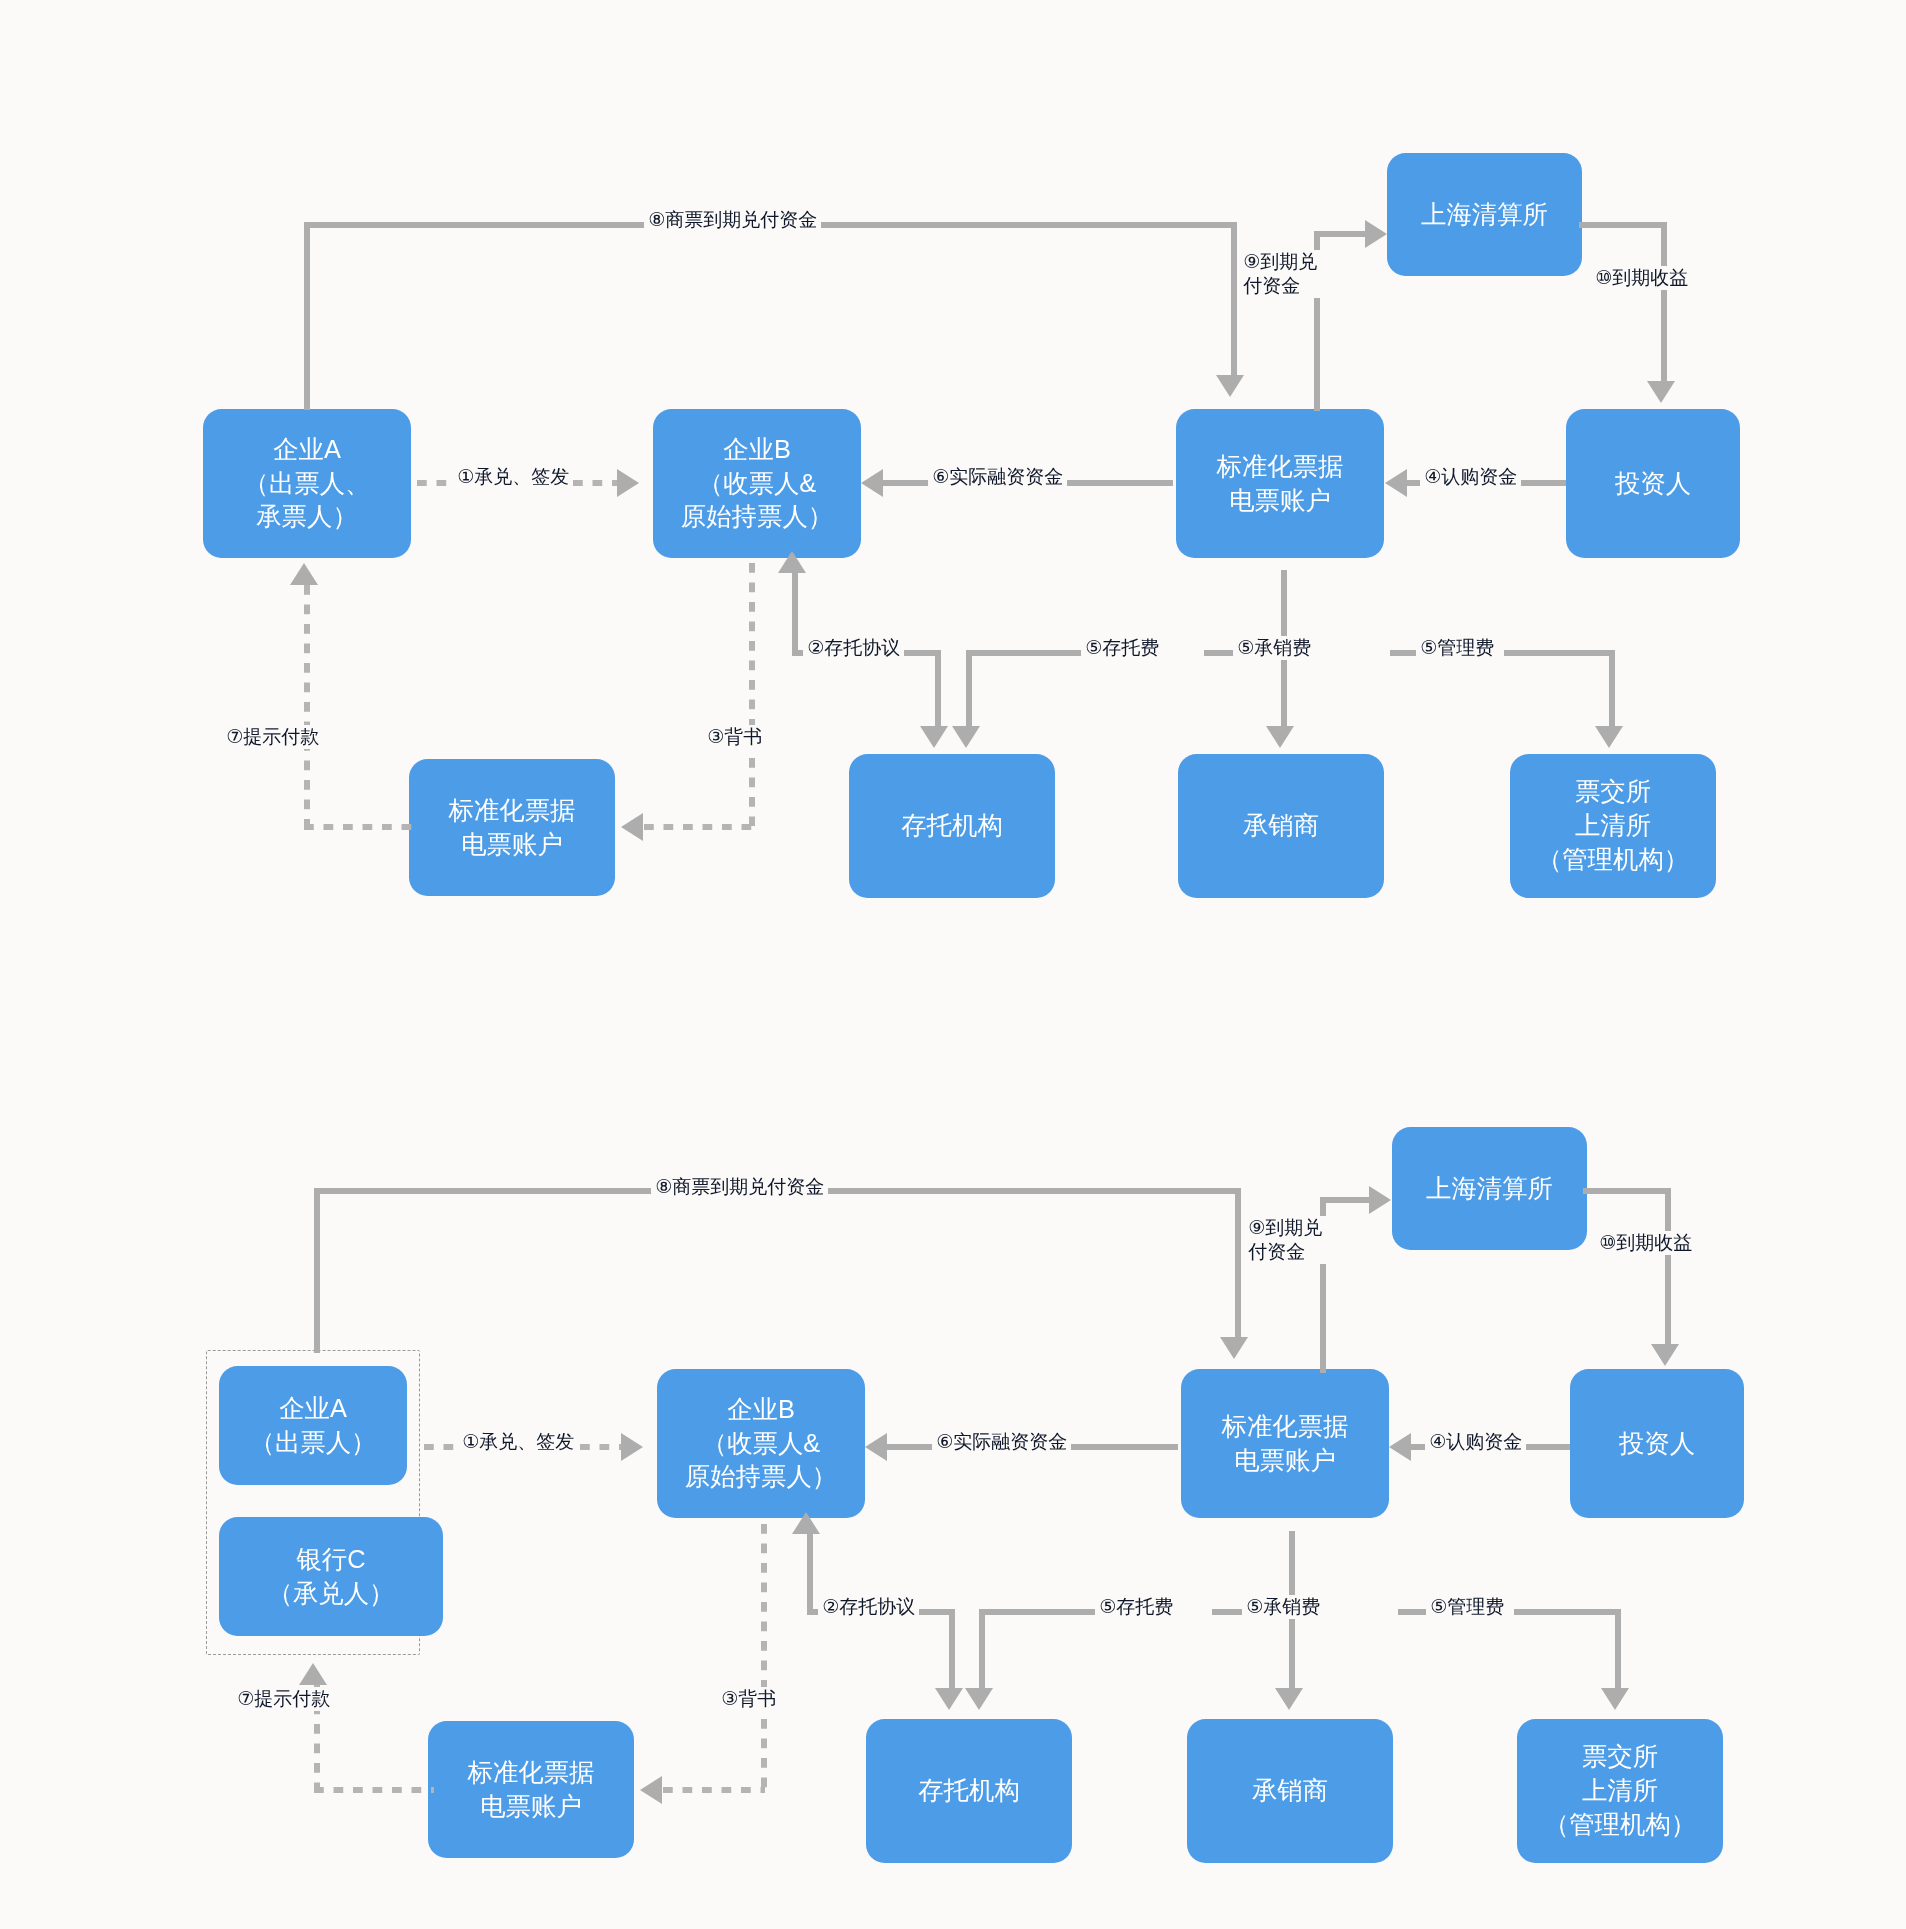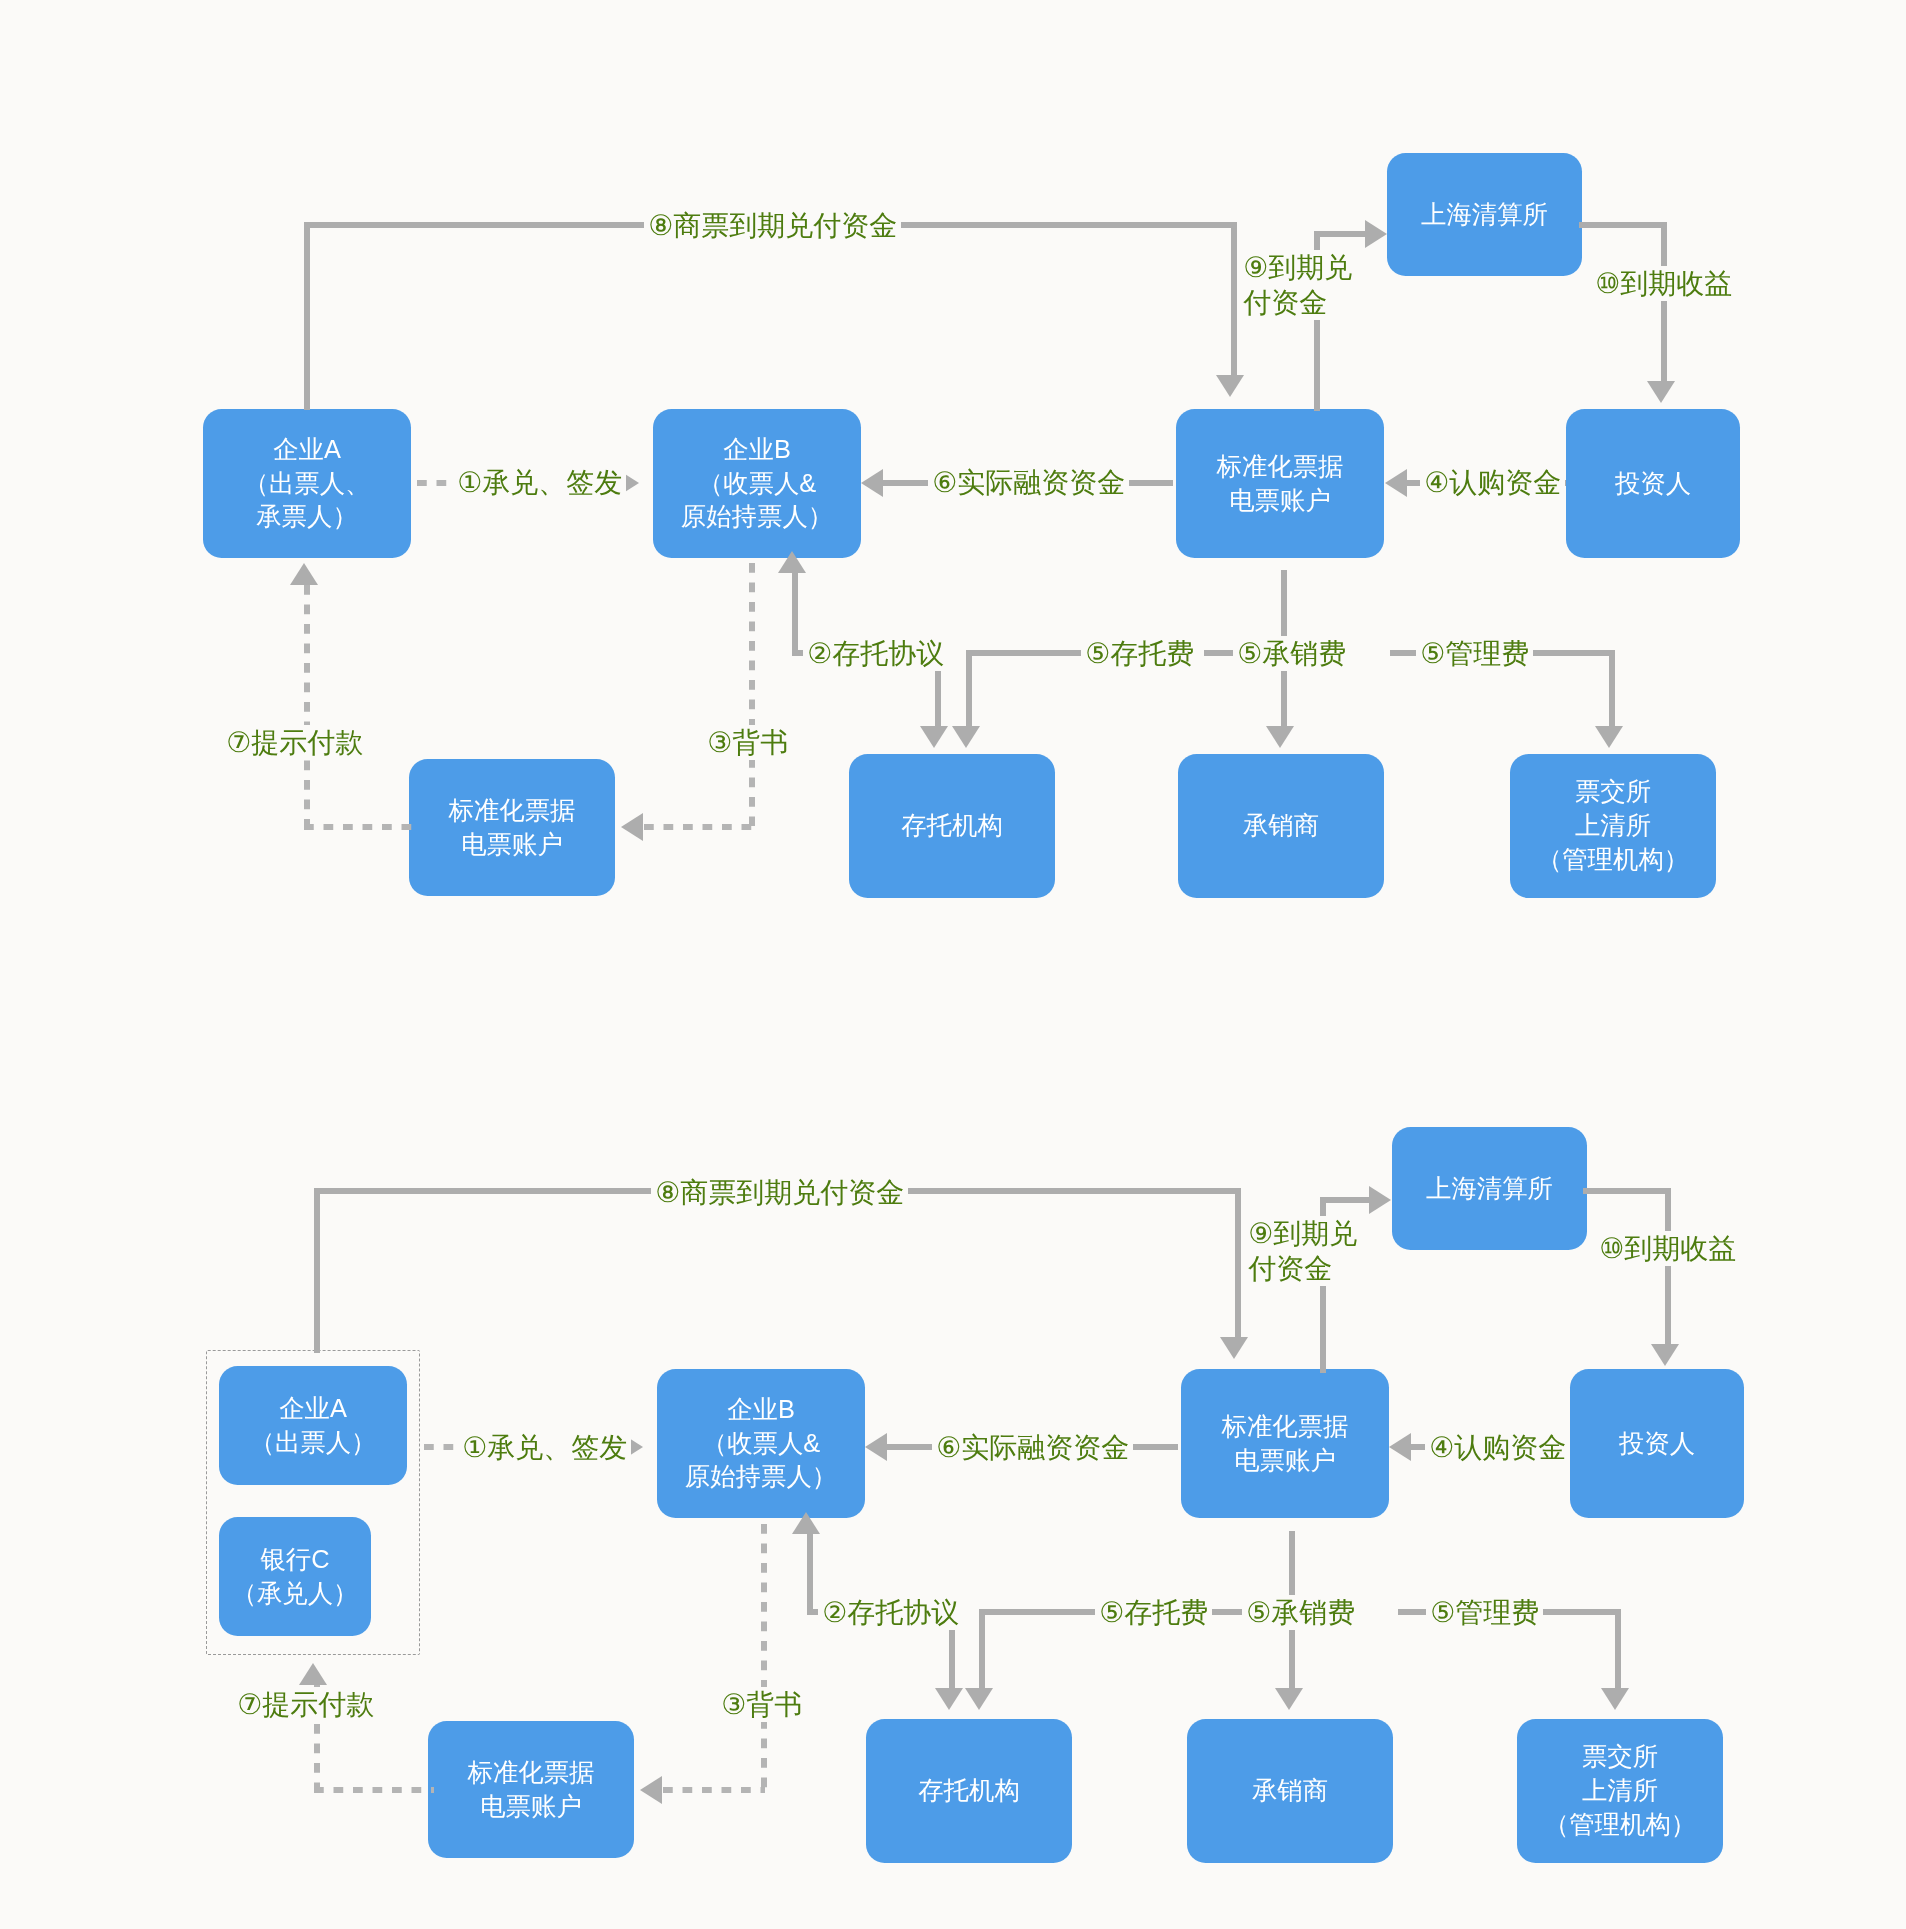--- a/index.html
+++ b/index.html
@@ -37,22 +37,22 @@
 
   .group-box {
     position: absolute;
     border: 1.7px dashed #9a9a9a;
     background: transparent;
     border-radius: 1.7px;
   }
 
   .lbl {
     position: absolute;
-    font-size: 28px;
-    color: #4d7c0f;
+    font-size: 19px;
+    color: #0f172a;
     white-space: nowrap;
     line-height: 1.25;
     background: #fbfaf8;
     padding: 0 4.2px;
   }
   .lbl.two { white-space: normal; text-align: left; }
 
   
   .hline, .vline {
     position: absolute;
@@ -198,21 +198,21 @@
   <div class="lbl" style="left:1416px; top:636px;">⑤管理费</div>
 
 
   <div class="group-box" style="left:206px; top:1350px; width:214px; height:305px;"></div>
 
   <div class="node" style="left:219px; top:1366px; width:188px; height:119px;">
     <span class="ln">企业A</span>
     <span class="ln">（出票人）</span>
   </div>
 
-  <div class="node" style="left:219px; top:1517px; width:152px; height:119px;">
+  <div class="node" style="left:219px; top:1517px; width:224px; height:119px;">
     <span class="ln">银行C</span>
     <span class="ln">（承兑人）</span>
   </div>
 
   <div class="node" style="left:657px; top:1369px; width:208px; height:149px;">
     <span class="ln">企业B</span>
     <span class="ln">（收票人&amp;</span>
     <span class="ln">原始持票人）</span>
   </div>
 

